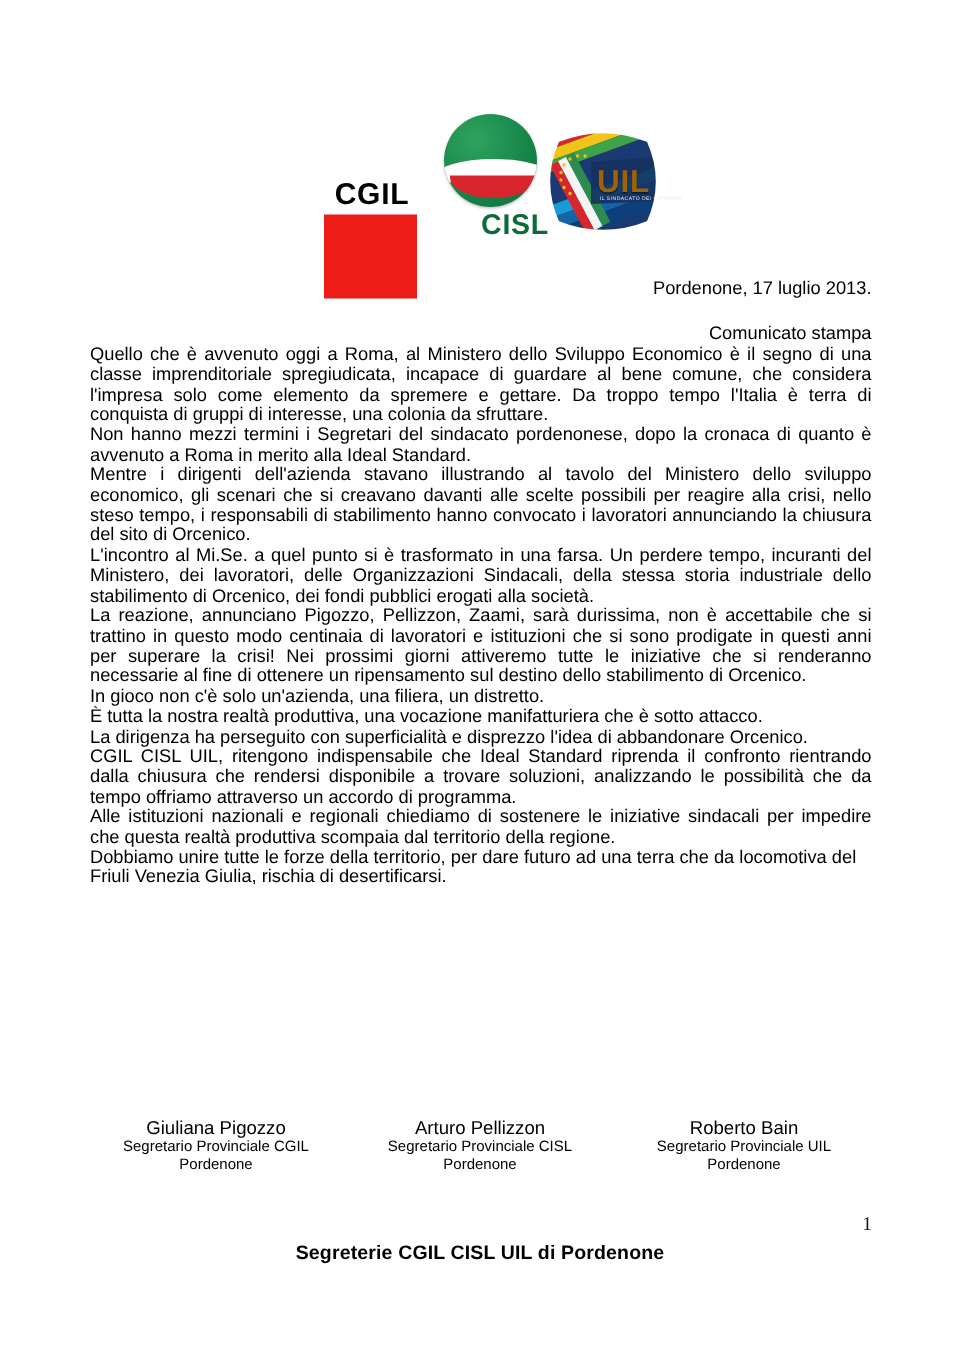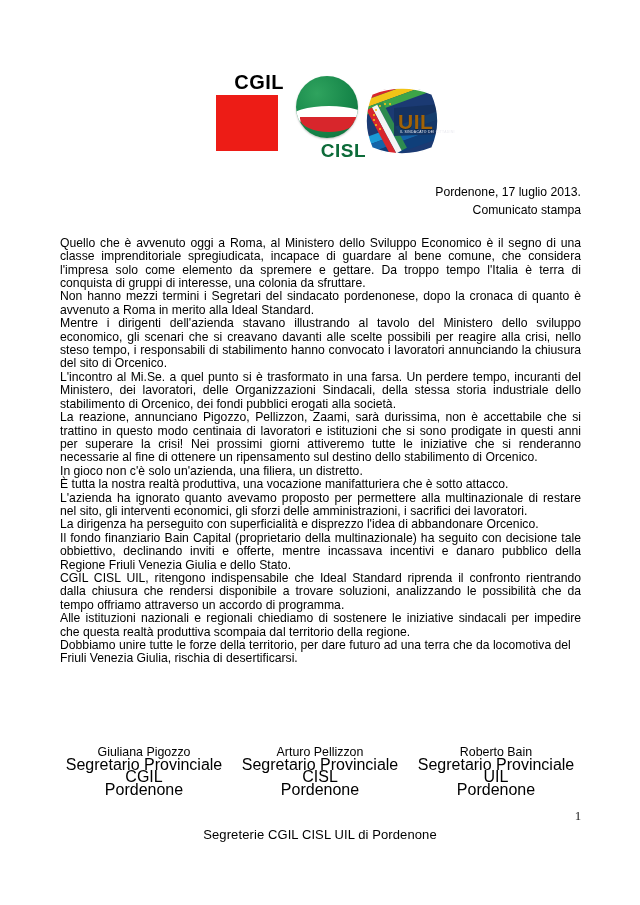--- a/index.html
+++ b/index.html
@@ -39,22 +39,23 @@
     width: 72px;
     height: 82px;
   }
   .cgil-word {
     font-family: "Liberation Sans", sans-serif;
     font-weight: bold;
     font-size: 20px;
     letter-spacing: 0.5px;
     line-height: 20px;
     color: #000000;
-    text-align: right;
+    text-align: center;
     width: 72px;
+    margin-top: 48px;
   }
   .cgil-square {
     margin-top: 3px;
     margin-left: 4px;
     width: 62px;
     height: 56px;
     background: #ed1c16;
   }
 
   
@@ -147,24 +148,23 @@
     left: 60px;
     top: 186px;
     width: 521px;
   }
   .line-date,
   .line-subject {
     font-size: 12.2px;
     line-height: 13.4px;
     text-align: right;
   }
-  .line-subject { margin-top: 5px; }
+  .line-subject { margin-top: 17px; }
 
   .prose {
-    margin-top: 19px;
     font-size: 12.2px;
     line-height: 13.4px;
     text-align: justify;
     text-justify: inter-word;
   }
   .prose p {
     margin: 0;
     text-align: justify;
   }
   .prose p:last-child { text-align: left; }
@@ -182,21 +182,21 @@
     width: 176px;
     text-align: center;
     margin-top: 20px;
   }
   .sig-name {
     font-size: 12.4px;
     line-height: 14px;
   }
   .sig-role,
   .sig-city {
-    font-size: 16px;
+    font-size: 10px;
     line-height: 12.4px;
   }
 
   
   .page-number {
     position: absolute;
     left: 566px;
     top: 808px;
     width: 24px;
     text-align: center;
@@ -204,21 +204,21 @@
     font-size: 13px;
     color: #1a1a1a;
   }
   .footer-line {
     position: absolute;
     left: 0;
     top: 827px;
     width: 640px;
     text-align: center;
     font-size: 13px;
-    font-weight: normal;
+    font-weight: bold;
     letter-spacing: 0.1px;
   }
 </style>
 </head>
 <body>
 
 <div class="page">
 
   <div class="logo-bar">
 
@@ -288,23 +288,21 @@
     <div class="line-date">Pordenone, 17 luglio 2013.</div>
     <div class="line-subject">Comunicato stampa</div>
     <div class="prose">
       <p>Quello che è avvenuto oggi a Roma, al Ministero dello Sviluppo Economico è il segno di una classe imprenditoriale spregiudicata, incapace di guardare al bene comune, che considera l'impresa solo come elemento da spremere e gettare. Da troppo tempo l'Italia è terra di conquista di gruppi di interesse, una colonia da sfruttare.</p>
       <p>Non hanno mezzi termini i Segretari del sindacato pordenonese, dopo la cronaca di quanto è avvenuto a Roma in merito alla Ideal Standard.</p>
       <p>Mentre i dirigenti dell'azienda stavano illustrando al tavolo del Ministero dello sviluppo economico, gli scenari che si creavano davanti alle scelte possibili per reagire alla crisi, nello steso tempo, i responsabili di stabilimento hanno convocato i lavoratori annunciando la chiusura del sito di Orcenico.</p>
       <p>L'incontro al Mi.Se. a quel punto si è trasformato in una farsa. Un perdere tempo, incuranti del Ministero, dei lavoratori, delle Organizzazioni Sindacali, della stessa storia industriale dello stabilimento di Orcenico, dei fondi pubblici erogati alla società.</p>
       <p>La reazione, annunciano Pigozzo, Pellizzon, Zaami, sarà durissima, non è accettabile che si trattino in questo modo centinaia di lavoratori e istituzioni che si sono prodigate in questi anni per superare la crisi! Nei prossimi giorni attiveremo tutte le iniziative che si renderanno necessarie al fine di ottenere un ripensamento sul destino dello stabilimento di Orcenico.</p>
       <p>In gioco non c'è solo un'azienda, una filiera, un distretto.</p>
       <p>È tutta la nostra realtà produttiva, una vocazione manifatturiera che è sotto attacco.</p>
-      <p>L'azienda ha ignorato quanto avevamo proposto per permettere alla multinazionale di restare nel sito, gli interventi economici, gli sforzi delle amministrazioni, i sacrifici dei lavoratori.</p>
       <p>La dirigenza ha perseguito con superficialità e disprezzo l'idea di abbandonare Orcenico.</p>
-      <p>Il fondo finanziario Bain Capital (proprietario della multinazionale) ha seguito con decisione tale obbiettivo, declinando inviti e offerte, mentre incassava incentivi e danaro pubblico della Regione Friuli Venezia Giulia e dello Stato.</p>
       <p>CGIL CISL UIL, ritengono indispensabile che Ideal Standard riprenda il confronto rientrando dalla chiusura  che rendersi disponibile a trovare soluzioni, analizzando le possibilità che da tempo offriamo attraverso un accordo di programma.</p>
       <p>Alle istituzioni nazionali e regionali chiediamo di sostenere le iniziative sindacali per impedire che questa realtà produttiva scompaia dal territorio della regione.</p>
       <p>Dobbiamo unire tutte le forze della territorio, per dare futuro ad una terra che da locomotiva del Friuli Venezia Giulia, rischia di desertificarsi.</p>
     </div>
   </div>
 
   <div class="signatures">
     <div class="sig-col">
       <div class="sig-name">Giuliana Pigozzo</div>
       <div class="sig-role">Segretario Provinciale CGIL</div>

